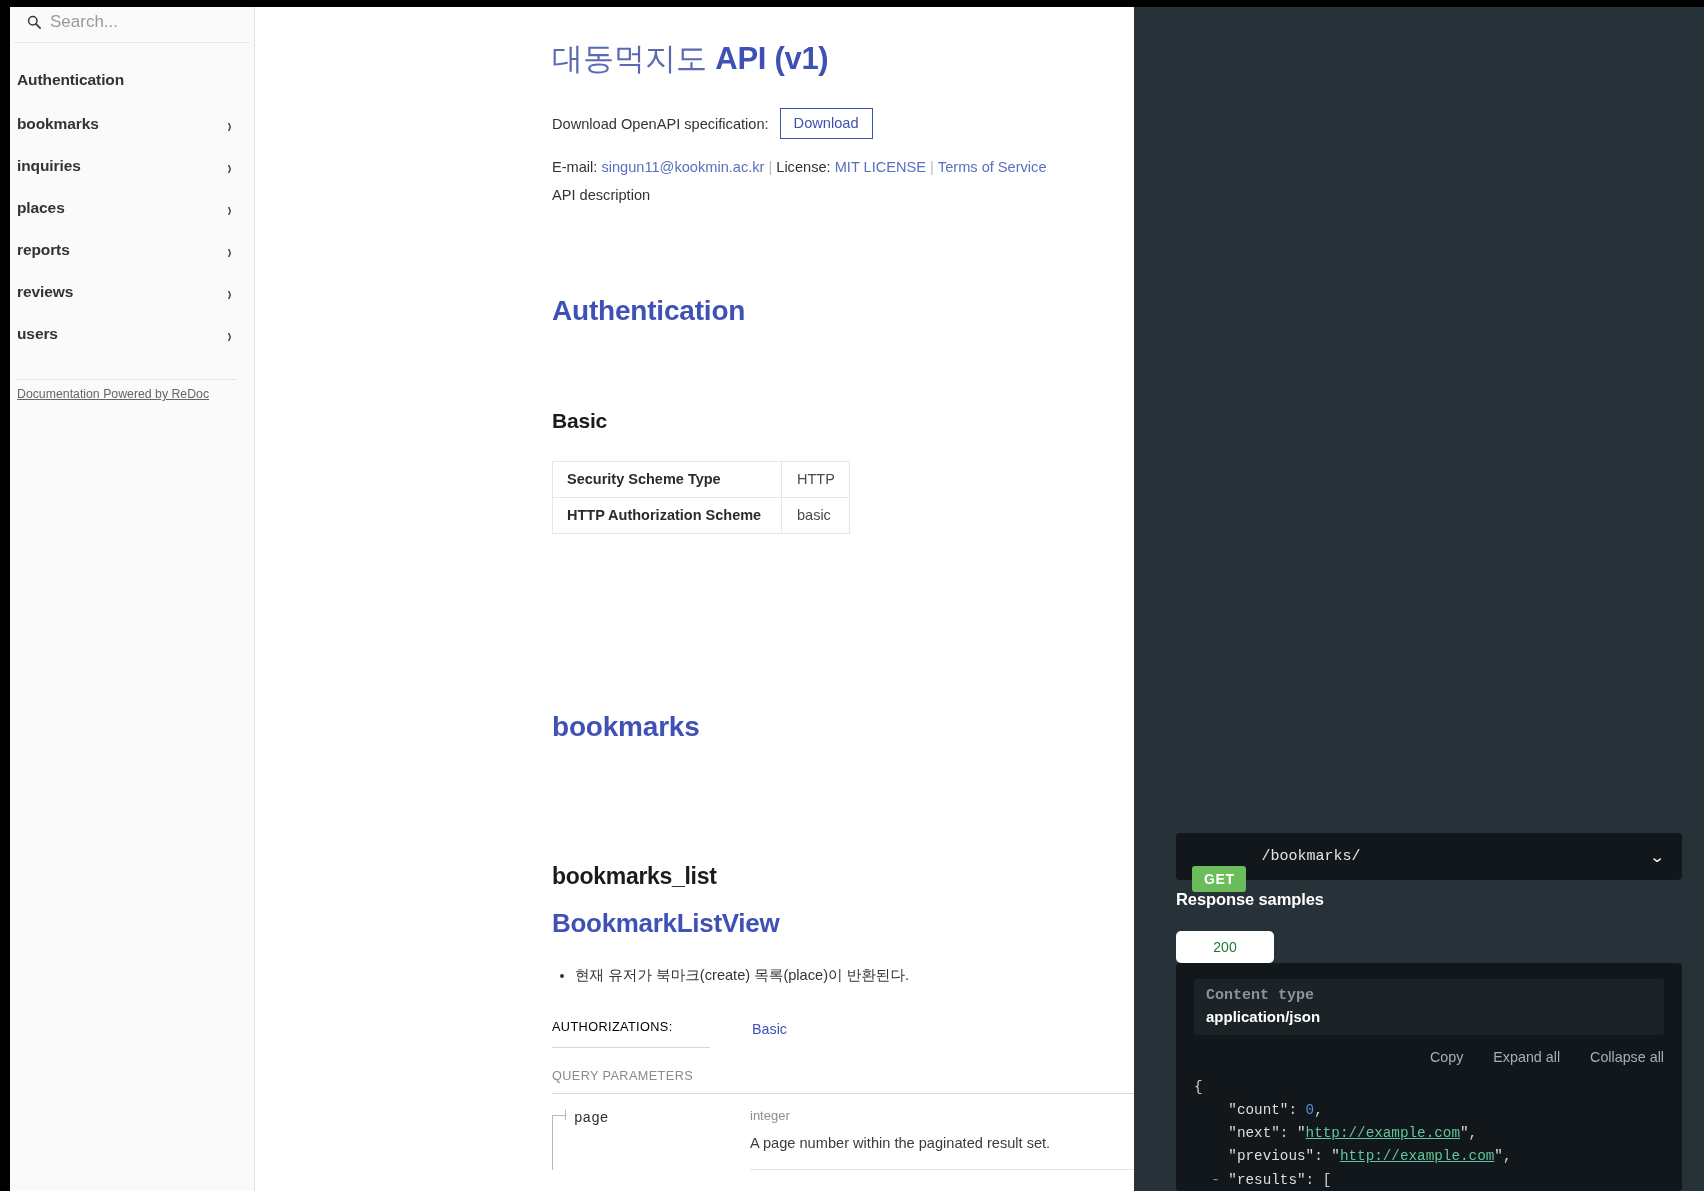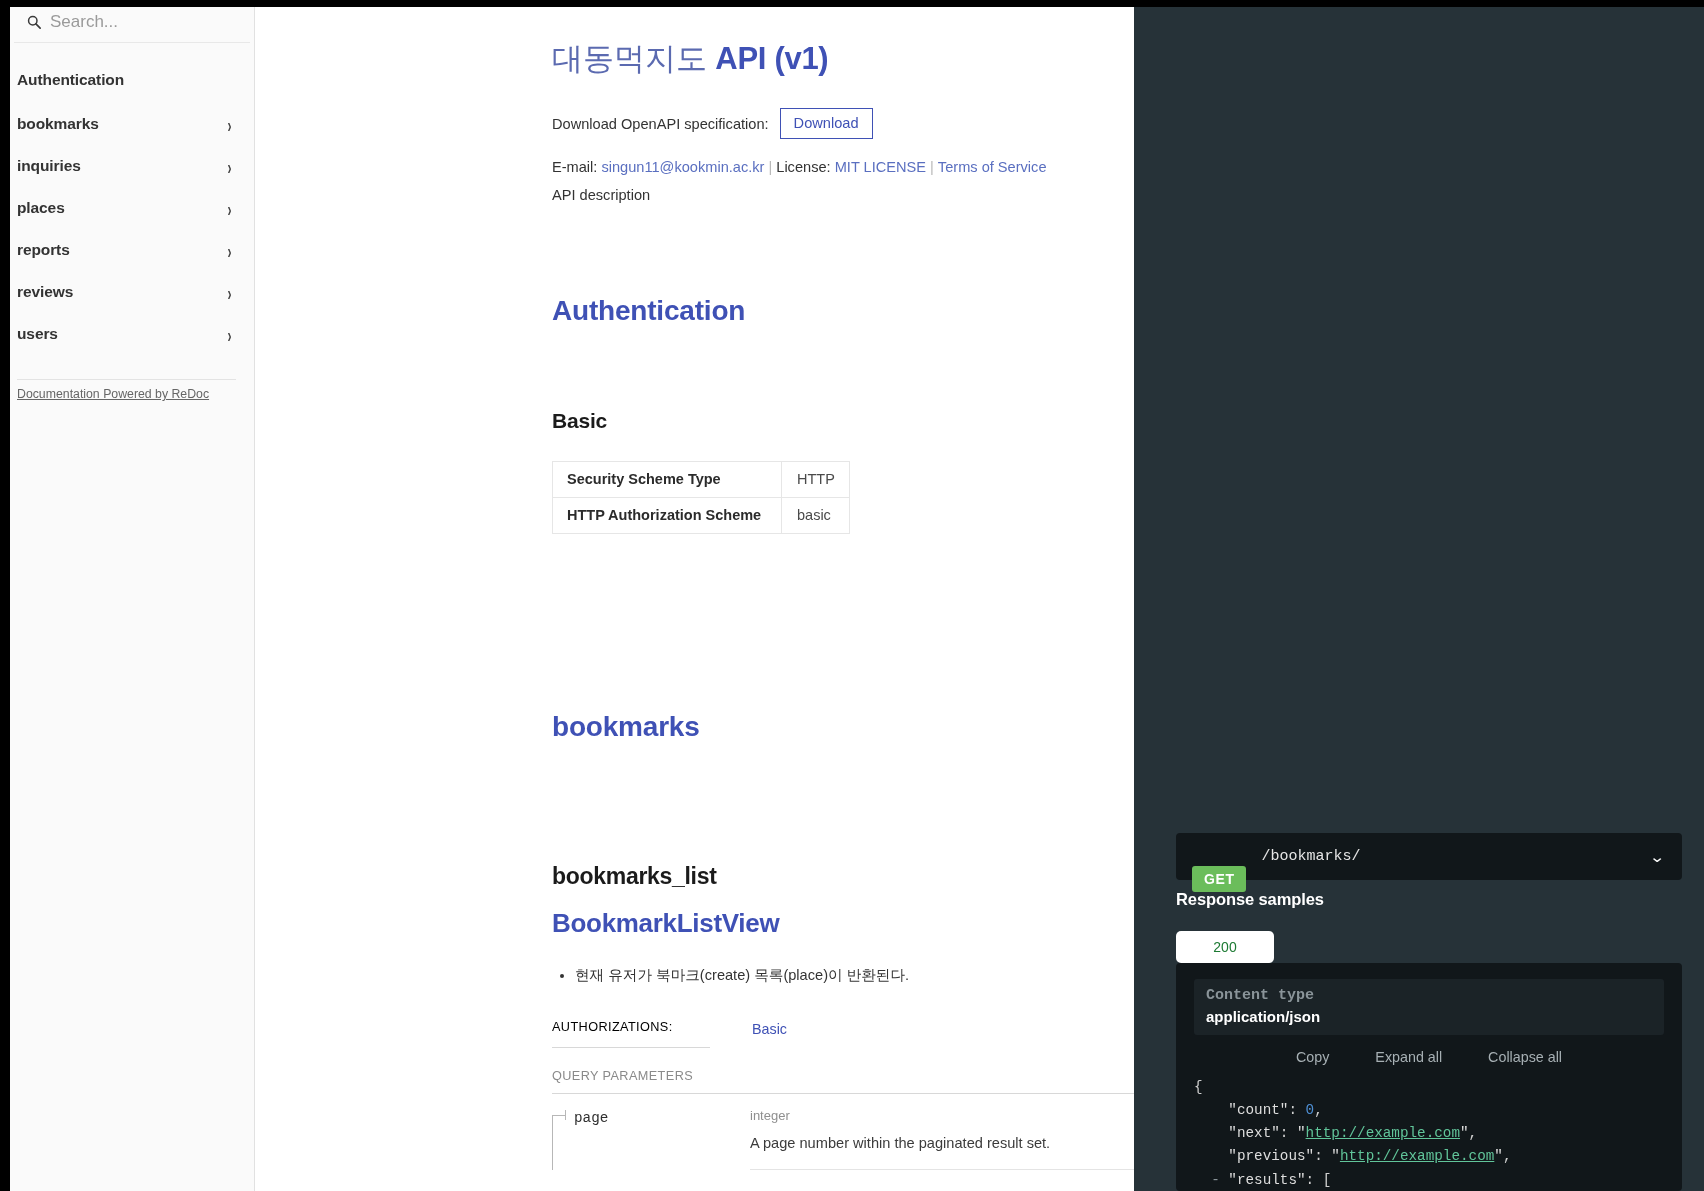--- a/index.html
+++ b/index.html
@@ -289,21 +289,21 @@
   }
   .ct-box {
     background: #1b2327;
     border-radius: 3px;
     padding: 8px 12px 10px 12px;
     margin-bottom: 14px;
   }
   .ct-label { color: #8a9499; font-size: 15px; font-weight: bold; font-family: Liberation Mono, monospace; }
   .ct-value { color: #ffffff; font-size: 15px; font-weight: bold; margin-top: 4px; }
   .code-actions {
-    display: flex; justify-content: center; gap: 46px;
+    display: flex; justify-content: flex-end; gap: 30px;
     margin-bottom: 11px;
   }
   .code-actions span {
     color: #a7b0b4; font-size: 14.3px; cursor: pointer;
   }
   pre.jsonblock {
     font-family: "Liberation Mono", monospace;
     font-size: 14.3px;
     line-height: 1.62;
     color: #e8e8e8;

